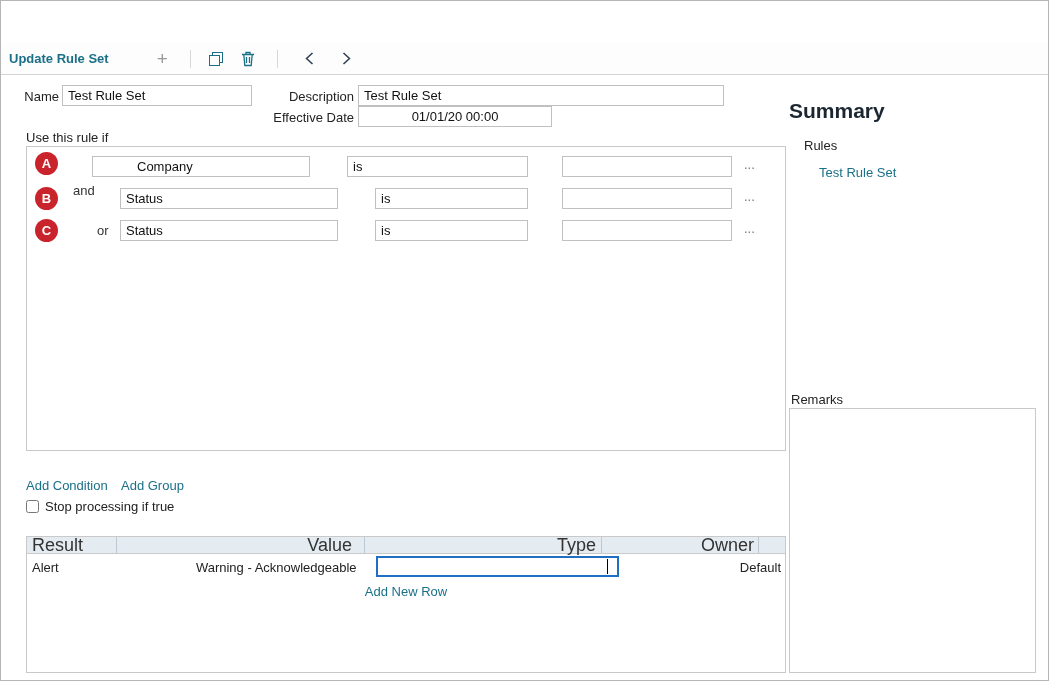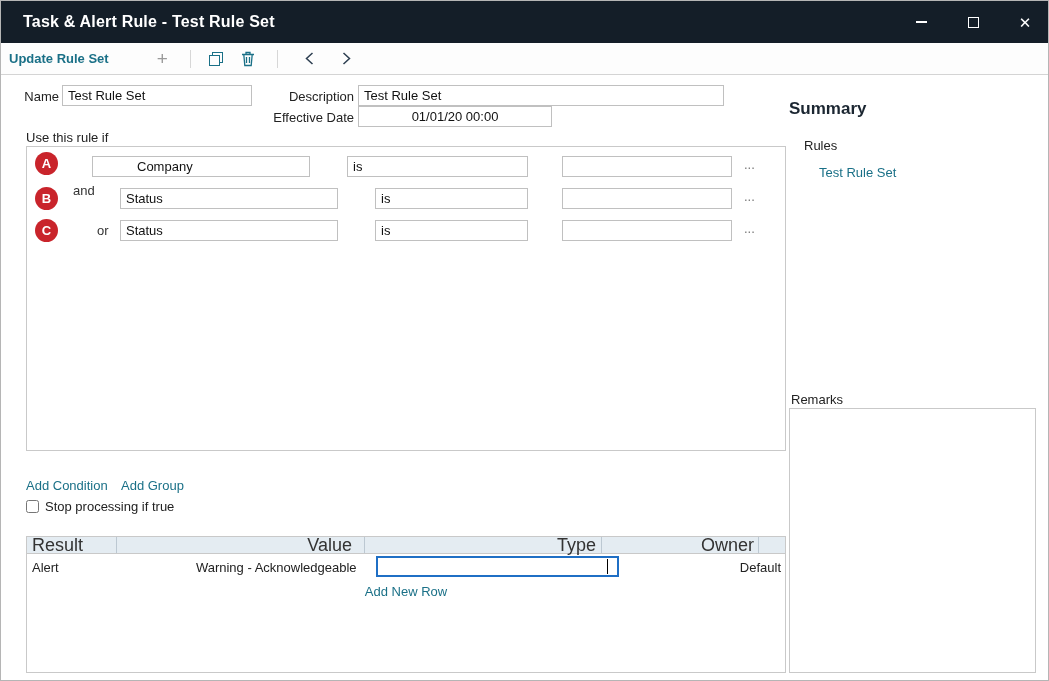--- a/index.html
+++ b/index.html
@@ -83,45 +83,31 @@
   .dc-result { width:90px; padding-left:5px; }
   .dc-type { width:237px; text-align:right; padding-right:5px; }
   .dc-value { width:248px; position:relative; height:100%; }
   .dc-owner { width:157px; text-align:right; padding-right:4px; }
   .val-input { position:absolute; left:2px; top:2px; width:243px; height:21px; border:2px solid #1f6fc5; font-family:inherit; font-size:13px; padding:0 4px; }
   .caret { position:absolute; right:10px; top:5px; width:1.5px; height:15px; background:#000; animation:blink 1s steps(1) infinite; }
   @keyframes blink { 50% { opacity:0; } }
   .add-row-link { display:block; text-align:center; margin-top:4px; }
 
   
-  .summary-title { position:absolute; left:788px; top:98px; font-size:17px; font-weight:bold; color:#1b2631; }
+  .summary-title { position:absolute; left:788px; top:98px; font-size:21px; font-weight:bold; color:#1b2631; }
   .rules-label { position:absolute; left:803px; top:137px; }
   .rule-link { position:absolute; left:818px; top:164px; }
   .remarks-label { position:absolute; left:790px; top:391px; }
   .remarks-box { position:absolute; left:788px; top:407px; width:247px; height:265px; border:1px solid #c9c9c9; background:#fff; resize:none; font-family:inherit; font-size:13px; padding:4px; }
 </style>
 </head>
 <body>
 
 <div class="window">
 
-  <div class="titlebar">
-    <span class="title">Task &amp; Alert Rule - Test Rule Set</span>
-    <div class="win-controls">
-      <div class="win-btn">
-          <span class="min-glyph"></span>
-        </div>
-      <div class="win-btn">
-          <span class="max-glyph"></span>
-        </div>
-      <div class="win-btn">
-          <span class="close-glyph">✕</span>
-        </div>
-    </div>
-  </div>
 
   <div class="toolbar">
     <span class="tb-update link">Update Rule Set</span>
     <span class="tb-plus">+</span>
     <span class="tb-sep"></span>
     <span class="tb-icon">
         <span class="copy-glyph"></span>
       </span>
     <span class="tb-icon">
       <svg width="14" height="16" viewBox="0 0 14 16">

